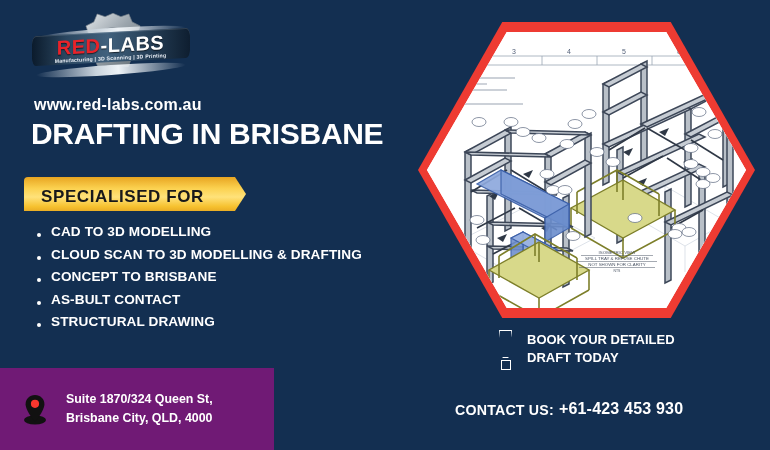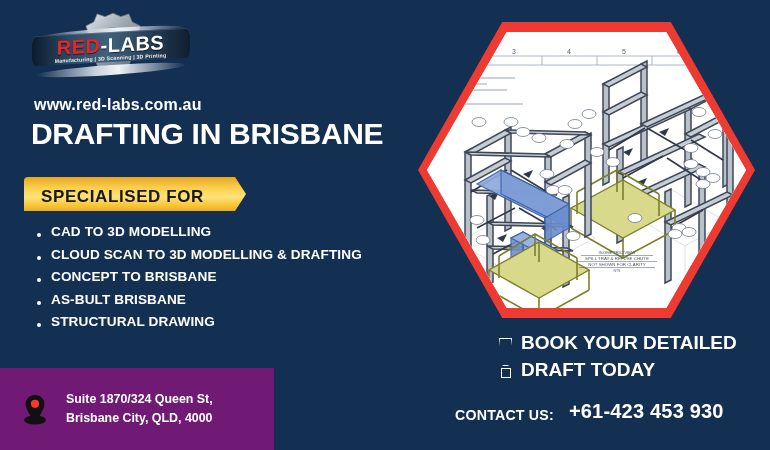--- a/index.html
+++ b/index.html
@@ -106,29 +106,29 @@
   .excl .bar{
     position:absolute;left:2px;top:0;width:11px;height:26px;
     border:1.6px solid #ffffff;background:transparent;
     clip-path:polygon(0 0,100% 0,72% 100%,28% 100%);
   }
   .excl .dotb{
     position:absolute;left:3.5px;top:30px;width:8px;height:8px;
     border:1.6px solid #ffffff;background:transparent;
   }
   .cta-text{
-    margin-left:8px;font-size:19px;font-weight:bold;color:#ffffff;line-height:1.42;
+    margin-left:14px;font-size:13px;font-weight:bold;color:#ffffff;line-height:1.42;
   }
 
   .contact{
     position:absolute;left:455px;top:400px;
     display:flex;align-items:flex-end;
   }
   .contact-label{font-size:14.2px;font-weight:bold;color:#ffffff;letter-spacing:.2px;}
-  .contact-phone{font-size:20px;font-weight:bold;color:#ffffff;margin-left:15px;letter-spacing:.2px;}
+  .contact-phone{font-size:16px;font-weight:bold;color:#ffffff;margin-left:5px;letter-spacing:.2px;}
 </style>
 </head>
 <body>
 
 <div class="banner">
 
   <div class="logo-wrap">
     <svg class="gear" viewBox="0 0 100 110">
       <defs>
         <linearGradient id="gmet" x1="0" y1="0" x2="1" y2="1">
@@ -168,21 +168,21 @@
     <div class="bullet">
       <span class="dot"></span>
       <span class="btxt">CLOUD SCAN TO 3D MODELLING &amp; DRAFTING</span>
     </div>
     <div class="bullet">
       <span class="dot"></span>
       <span class="btxt">CONCEPT TO BRISBANE</span>
     </div>
     <div class="bullet">
       <span class="dot"></span>
-      <span class="btxt">AS-BULT BRISBANE</span>
+      <span class="btxt">AS-BULT CONTACT</span>
     </div>
     <div class="bullet">
       <span class="dot"></span>
       <span class="btxt">STRUCTURAL DRAWING</span>
     </div>
   </div>
 
   <div class="addr">
     <svg class="pin" viewBox="0 0 26 32">
       <ellipse cx="13" cy="27" rx="11" ry="4.5" fill="#111111"></ellipse>

